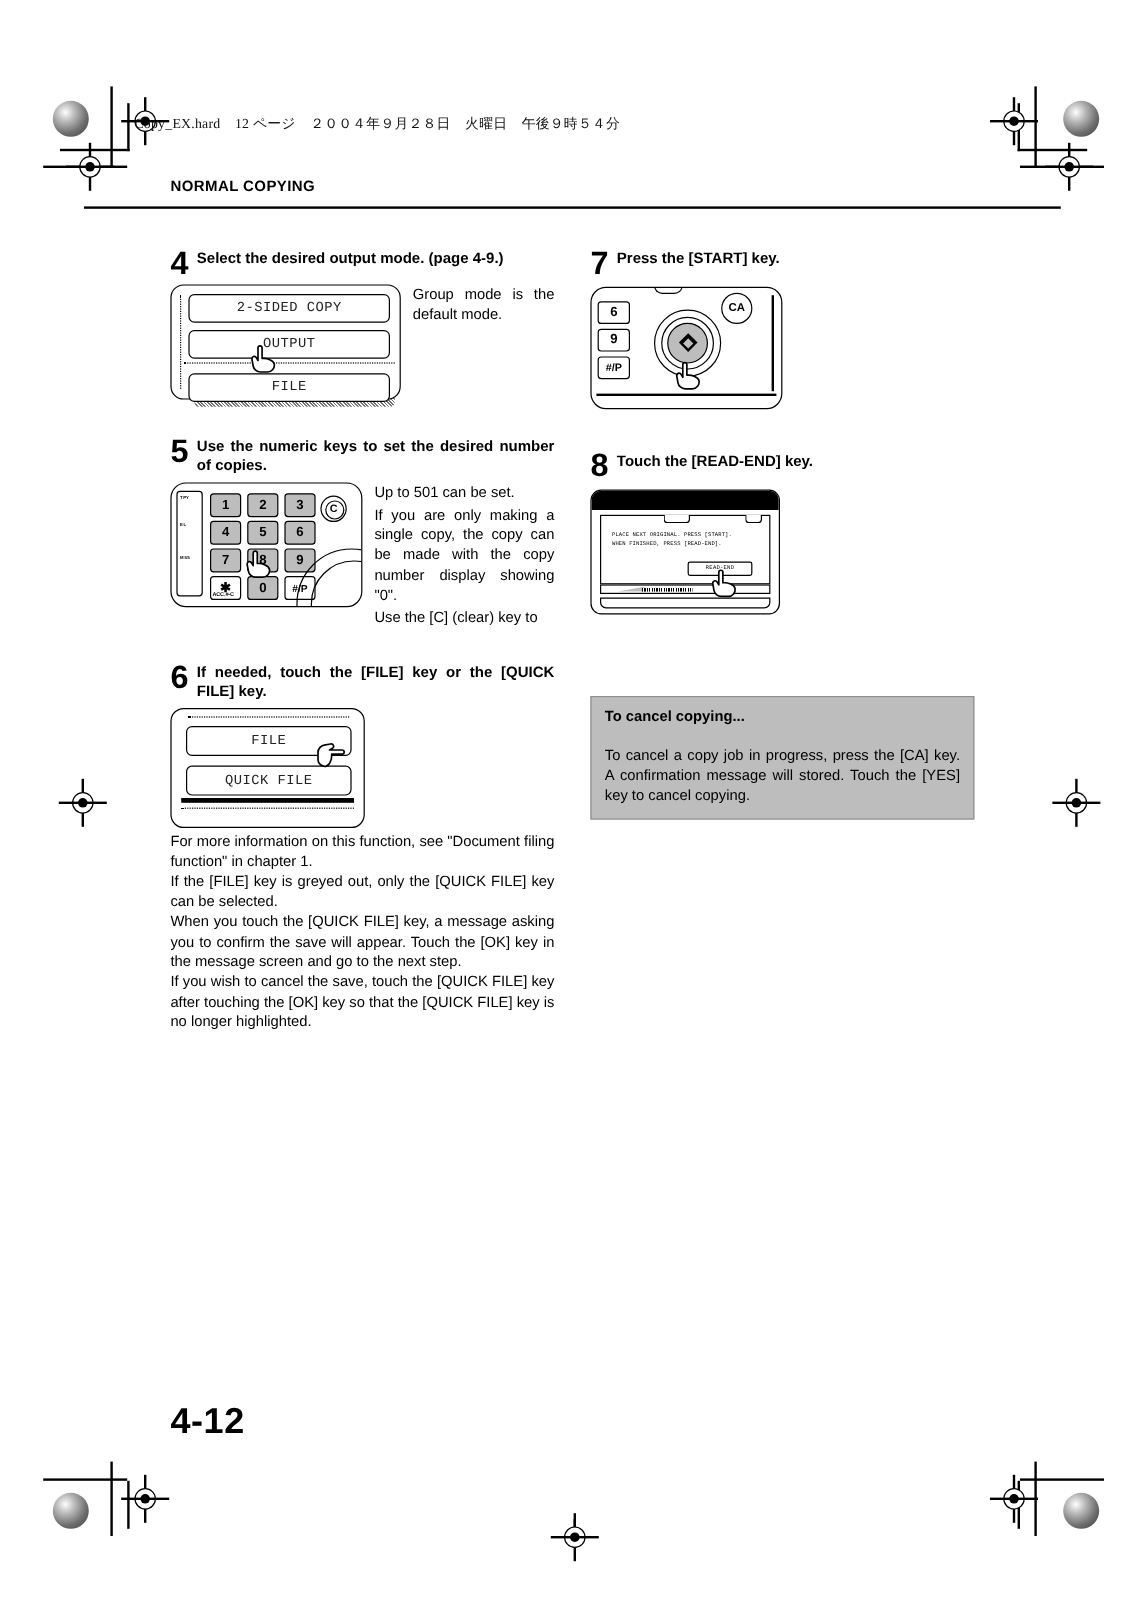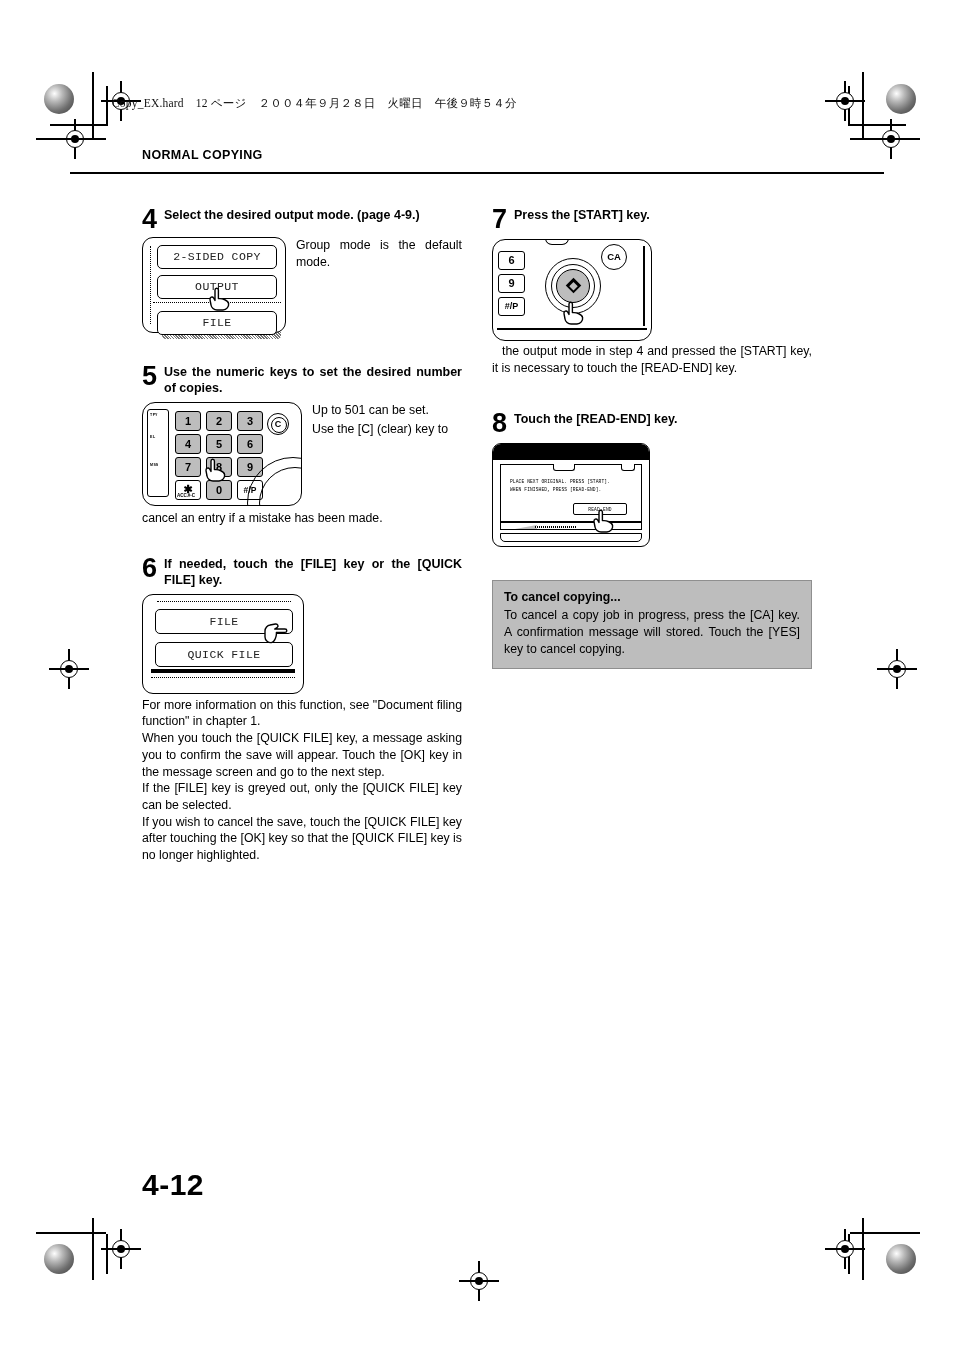--- a/index.html
+++ b/index.html
@@ -121,21 +121,21 @@
     background: #fff;
     position: relative;
   }
   .panel-inner-edge {
     position: absolute; left: 7px; top: 8px; bottom: 8px;
     width: 1px;
     border-left: 1.2px dotted #000;
   }
 
   
-  .panel4 { width: 144px; height: 96px; padding: 7px 8px 7px 14px; border-radius: 11px; }
+  .panel4 { width: 192px; height: 96px; padding: 7px 8px 7px 14px; border-radius: 11px; }
   .tkey {
     position: relative;
     border: 1.8px solid #000;
     border-radius: 5px;
     background: #fff;
     height: 24px;
     display: flex; align-items: center; justify-content: center;
     font-family: "Liberation Mono", monospace;
     font-size: 11.5px;
     letter-spacing: 0.4px;
@@ -396,21 +396,21 @@
   .notebox {
     position: absolute;
     left: 492px; top: 580px;
     width: 320px;
     background: #bdbdbd;
     border: 1px solid #8f8f8f;
     padding: 8px 11px 10px 11px;
     font-size: 12.3px;
     line-height: 1.38;
   }
-  .notebox .nb-title { font-weight: bold; margin-bottom: 1px; }
+  .notebox .nb-title { font-weight: bold; margin-bottom: 15px; }
   .notebox .nb-body { text-align: justify; }
 
   
   .folio {
     position: absolute;
     left: 142px; top: 1168px;
     font-size: 30px;
     font-weight: bold;
     letter-spacing: 0.5px;
   }
@@ -539,25 +539,23 @@
           <div class="kp-c">C</div>
           <div class="kp-arc"></div>
           <div class="kp-arc2"></div>
           <svg class="hand" style="left:58px; top:52px;" viewBox="0 0 30 30">
             <path d="M10 6 C10 3.6 13.4 3.6 13.4 6 L13.4 14.6 L15 14.6 C17 14.6 23 16 23.6 19.6 C24 22.6 21.6 26 18 26 L12 26 C9 26 6.4 23.6 6 21 L5 15.6 C4.6 13.2 7.4 12 8.6 14 L10 16.4 Z" fill="#ffffff" stroke="#000" stroke-width="1.4" stroke-linejoin="round"></path>
           </svg>
         </div>
       </div>
       <div class="prose">
         <p style="margin-bottom:2px;">Up to 501 can be set.</p>
+        <p style="margin-bottom:2px;">If you are only making a single copy, the copy can be made with the copy number display showing "0".</p>
         <p>Use the [C] (clear) key to</p>
       </div>
-    </div>
-    <div class="wide-prose">
-      <p>cancel an entry if a mistake has been made.</p>
     </div>
   </div>
 
   <div class="step" style="margin-top:28px;">
     <div class="step-head">
       <div class="step-num">6</div>
       <div class="step-title">If needed, touch the [FILE] key or the [QUICK FILE] key.</div>
     </div>
     <div class="step-body">
       <div class="fig">
@@ -568,22 +566,22 @@
           <div class="botbar"></div>
           <div class="botdots"></div>
           <svg class="hand" style="left:118px; top:24px;" viewBox="0 0 30 30">
             <path d="M24 10 C26.4 10 26.4 13.4 24 13.4 L15.4 13.4 L15.4 15 C15.4 17 14 23 10.4 23.6 C7.4 24 4 21.6 4 18 L4 12 C4 9 6.4 6.4 9 6 L14.4 5 C16.8 4.6 18 7.4 16 8.6 L13.6 10 Z" fill="#ffffff" stroke="#000" stroke-width="1.4" stroke-linejoin="round"></path>
           </svg>
         </div>
       </div>
     </div>
     <div class="wide-prose" style="margin-top:3px;">
       <p>For more information on this function, see "Document filing function" in chapter 1.</p>
+      <p>If the [FILE] key is greyed out, only the [QUICK FILE] key can be selected.</p>
       <p>When you touch the [QUICK FILE] key, a message asking you to confirm the save will appear. Touch the [OK] key in the message screen and go to the next step.</p>
-      <p>If the [FILE] key is greyed out, only the [QUICK FILE] key can be selected.</p>
       <p>If you wish to cancel the save, touch the [QUICK FILE] key after touching the [OK] key so that the [QUICK FILE] key is no longer highlighted.</p>
     </div>
   </div>
 
 </div>
 
 <div class="col col-right">
 
   <div class="step">
     <div class="step-head">
@@ -606,23 +604,20 @@
             <span class="sp-diamond"></span>
           </div>
           <div class="sp-rt"></div>
           <div class="sp-bar"></div>
           <svg class="hand" style="left:66px; top:58px;" viewBox="0 0 30 30">
             <path d="M10 6 C10 3.6 13.4 3.6 13.4 6 L13.4 14.6 L15 14.6 C17 14.6 23 16 23.6 19.6 C24 22.6 21.6 26 18 26 L12 26 C9 26 6.4 23.6 6 21 L5 15.6 C4.6 13.2 7.4 12 8.6 14 L10 16.4 Z" fill="#ffffff" stroke="#000" stroke-width="1.4" stroke-linejoin="round"></path>
           </svg>
         </div>
       </div>
     </div>
-    <div class="wide-prose" style="margin-top:2px;">
-      <p class="indent-first">the output mode in step 4 and pressed the [START] key, it is necessary to touch the [READ-END] key.</p>
-    </div>
   </div>
 
   <div class="step" style="margin-top:34px;">
     <div class="step-head">
       <div class="step-num">8</div>
       <div class="step-title">Touch the [READ-END] key.</div>
     </div>
     <div class="fig" style="margin-top:8px;">
       <div class="lcd">
         <div class="lcd-top"></div>

